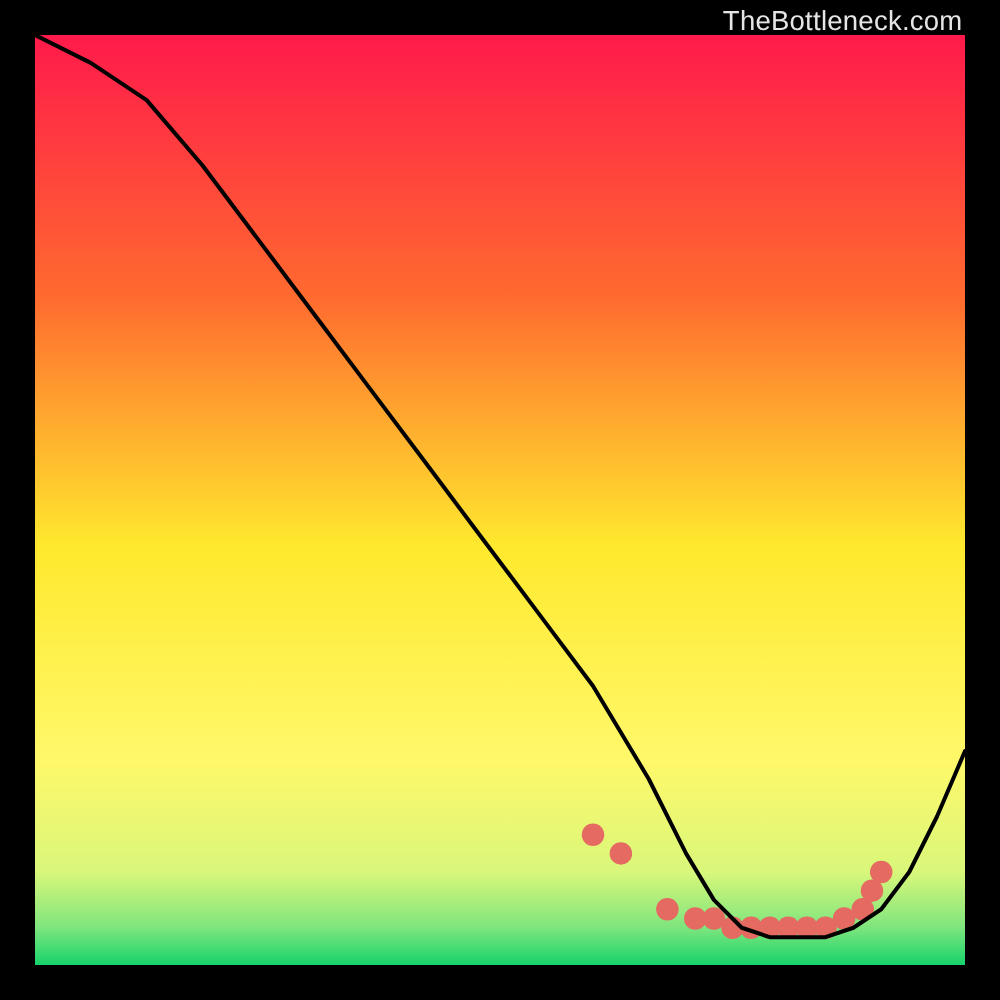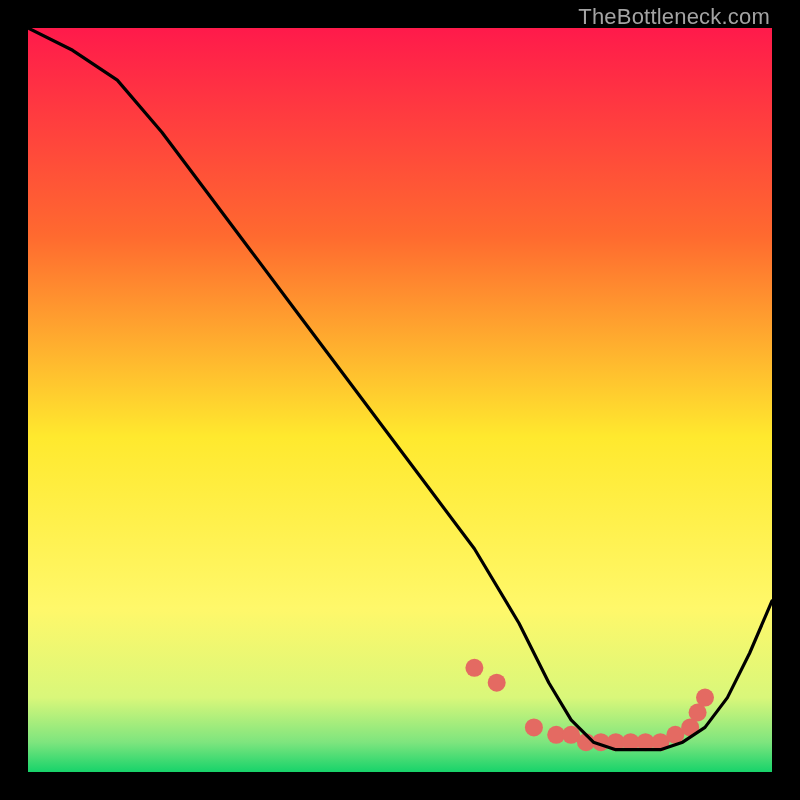--- a/index.html
+++ b/index.html
@@ -23,21 +23,21 @@
     position: absolute;
     left: 0;
     top: 0;
     width: 744px;
     height: 744px;
   }
   .watermark {
     position: absolute;
     top: 4px;
     right: 30px;
-    color: #a3a3a3;
+    color: #e5e5e5;
     font-size: 22px;
     font-weight: 400;
     letter-spacing: 0.2px;
   }
   svg { display: block; }
 </style>
 </head>
 <body>
 
 <div class="watermark">TheBottleneck.com</div>

